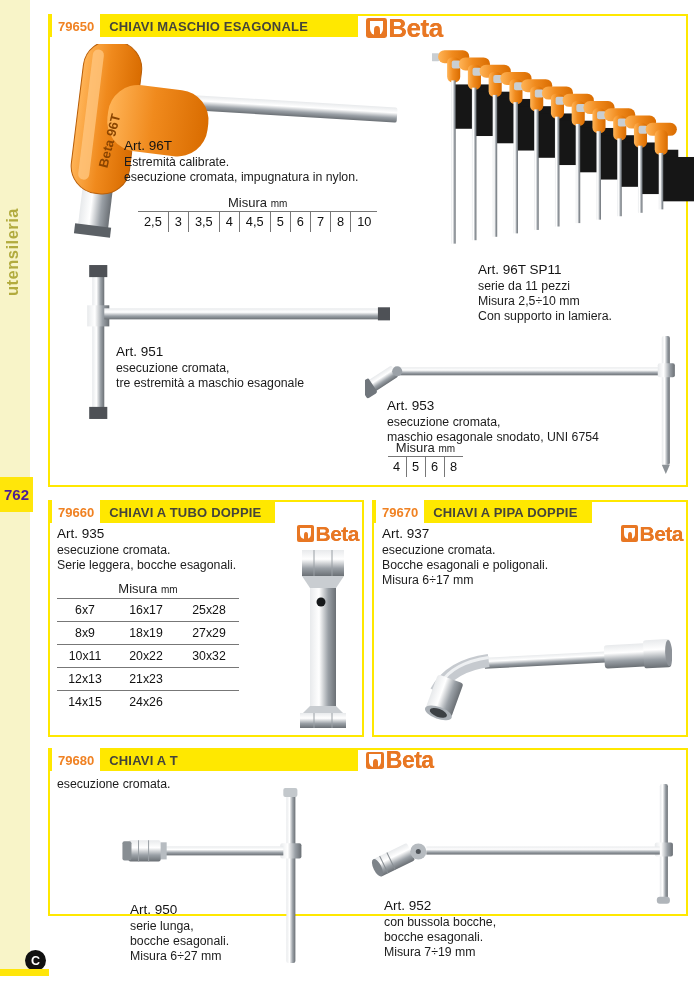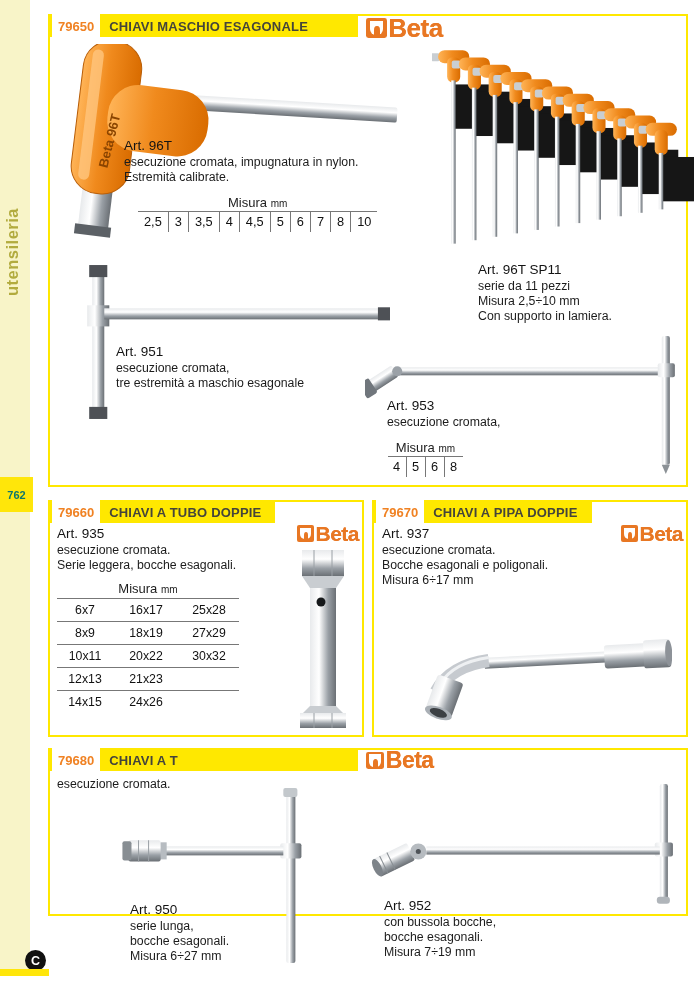--- a/index.html
+++ b/index.html
@@ -7,21 +7,21 @@
        font-family:"Liberation Sans",sans-serif;color:#1c1c1c;overflow:hidden}
   .page{position:absolute;inset:0;background:#fff}
 
   
   .rail{position:absolute;left:0;top:0;width:30px;height:971px;background:#f8f4c8}
   .rail-label{position:absolute;left:3px;top:186px;width:26px;height:110px;
       writing-mode:vertical-rl;transform:rotate(180deg);
       font-size:16.5px;font-weight:bold;color:#b2ab3e;letter-spacing:.5px}
   .pagenum{position:absolute;left:0;top:477px;width:33px;height:35px;background:#ffe60a;
       display:flex;align-items:center;justify-content:center;
-      font-size:11px;font-weight:bold;color:#0f766e}
+      font-size:15px;font-weight:bold;color:#4c1d95}
   .cmark{position:absolute;left:25px;top:950px;width:21px;height:21px;border-radius:50%;
       background:#111;color:#fff;display:flex;align-items:center;justify-content:center;
       font-size:12.5px;font-weight:bold}
   .rail-strip{position:absolute;left:0;top:969px;width:49px;height:7px;background:#ffe60a}
 
   
   .sec{position:absolute;border:2px solid #ffe800;box-sizing:border-box;background:#fff}
   .s1{left:48px;top:14px;width:640px;height:473px}
   .s2{left:48px;top:500px;width:316px;height:237px}
   .s3{left:372px;top:500px;width:316px;height:237px}
@@ -144,22 +144,22 @@
         <rect x="27" y="186" width="36" height="10" fill="#5c6166"></rect>
         <rect x="16" y="2" width="58" height="152" rx="27" fill="url(#og)" stroke="#b95e07" stroke-width="1"></rect>
         <rect x="46" y="42" width="100" height="66" rx="30" fill="url(#og)"></rect>
         <rect x="24" y="12" width="11" height="130" rx="5.5" fill="#ffc67e" opacity=".8"></rect>
         <text x="52" y="128" transform="rotate(-83 52 128)" font-size="13" font-weight="bold" fill="#8a4400">Beta 96T</text>
       </g>
     </svg>
 
     <div class="txt x96t">
       <div class="art">Art. 96T</div>
+      <div class="dl">Estremità calibrate.</div>
       <div class="dl">esecuzione cromata, impugnatura in nylon.</div>
-      <div class="dl">Estremità calibrate.</div>
     </div>
 
     <div class="tb t96">
       <div class="cap"><span>Misura</span> <span class="u">mm</span></div>
       <div class="row">
         <span>2,5</span>
         <span>3</span>
         <span>3,5</span>
         <span>4</span>
         <span>4,5</span>
@@ -263,20 +263,21 @@
       </g>
       <circle cx="32" cy="37" r="5" fill="#9ba1a7"></circle>
       <rect x="295" y="2" width="8" height="128" rx="2" fill="url(#chH)"></rect>
       <rect x="291" y="29" width="17" height="14" rx="2" fill="url(#chH)"></rect>
       <polygon points="295,130 303,130 299,139" fill="#8b9196"></polygon>
     </svg>
 
     <div class="txt x953">
       <div class="art">Art. 953</div>
       <div class="dl">esecuzione cromata,</div>
+      <div class="dl">maschio esagonale snodato, UNI 6754</div>
     </div>
 
     <div class="tb t953">
       <div class="cap"><span>Misura</span> <span class="u">mm</span></div>
       <div class="row">
         <span>4</span>
         <span>5</span>
         <span>6</span>
         <span>8</span>
       </div>

